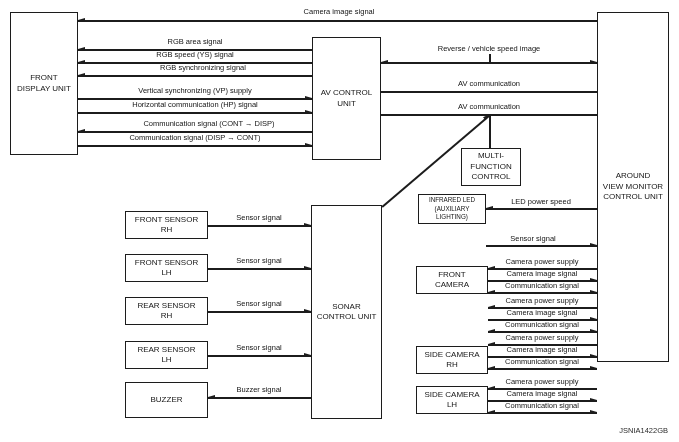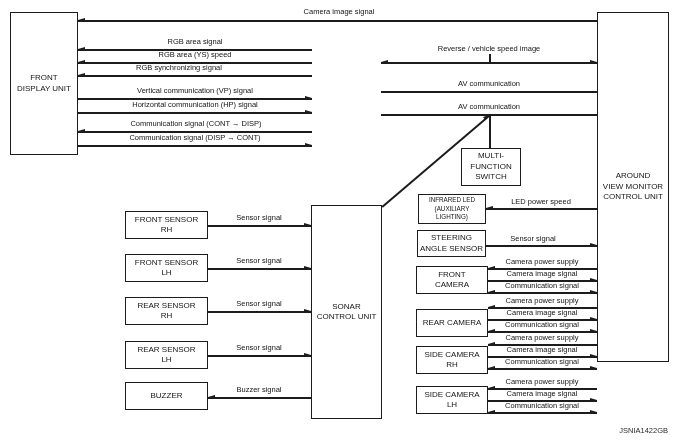--- a/index.html
+++ b/index.html
@@ -36,37 +36,37 @@
   <div class="hl" style="left:78px;top:20px;width:519px"></div>
   <i class="ah ah-l" style="left:78px;top:18px"></i>
   <div class="lbl" style="left:339px;top:7px">Camera image signal</div>
 
   <div class="hl" style="left:78px;top:49px;width:234px"></div>
   <i class="ah ah-l" style="left:78px;top:47px"></i>
   <div class="lbl" style="left:195px;top:37px">RGB area signal</div>
 
   <div class="hl" style="left:78px;top:62px;width:234px"></div>
   <i class="ah ah-l" style="left:78px;top:60px"></i>
-  <div class="lbl" style="left:195px;top:50px">RGB area (YS) speed</div>
+  <div class="lbl" style="left:195px;top:50px">RGB speed (YS) signal</div>
 
   <div class="hl" style="left:78px;top:75px;width:234px"></div>
   <i class="ah ah-l" style="left:78px;top:73px"></i>
-  <div class="lbl" style="left:179px;top:63px">RGB synchronizing signal</div>
+  <div class="lbl" style="left:203px;top:63px">RGB synchronizing signal</div>
 
   <div class="hl" style="left:78px;top:98px;width:234px"></div>
   <i class="ah ah-r" style="left:304.5px;top:96px"></i>
-  <div class="lbl" style="left:195px;top:86px">Vertical communication (VP) signal</div>
+  <div class="lbl" style="left:195px;top:86px">Vertical synchronizing (VP) supply</div>
 
   <div class="hl" style="left:78px;top:112px;width:234px"></div>
   <i class="ah ah-r" style="left:304.5px;top:110px"></i>
   <div class="lbl" style="left:195px;top:100px">Horizontal communication (HP) signal</div>
 
   <div class="hl" style="left:78px;top:131px;width:234px"></div>
   <i class="ah ah-l" style="left:78px;top:129px"></i>
-  <div class="lbl" style="left:196px;top:119px">Communication signal (CONT → DISP)</div>
+  <div class="lbl" style="left:209px;top:119px">Communication signal (CONT → DISP)</div>
 
   <div class="hl" style="left:78px;top:145px;width:234px"></div>
   <i class="ah ah-r" style="left:304.5px;top:143px"></i>
   <div class="lbl" style="left:195px;top:133px">Communication signal (DISP → CONT)</div>
 
   <div class="hl" style="left:381px;top:62px;width:216px"></div>
   <i class="ah ah-l" style="left:381px;top:60px"></i>
   <i class="ah ah-r" style="left:589.5px;top:60px"></i>
   <div class="vl" style="left:489px;top:54px;height:8px"></div>
   <div class="lbl" style="left:489px;top:44px">Reverse / vehicle speed image</div>
@@ -158,45 +158,44 @@
   <i class="ah ah-r" style="left:589.5px;top:398px"></i>
   <div class="lbl" style="left:542px;top:389px">Camera image signal</div>
 
   <div class="hl" style="left:488px;top:412px;width:109px"></div>
   <i class="ah ah-l" style="left:488px;top:410px"></i>
   <i class="ah ah-r" style="left:589.5px;top:410px"></i>
   <div class="lbl" style="left:542px;top:401px">Communication signal</div>
 
   <div class="box" style="left:10px;top:12px;width:68px;height:143px">FRONT
 DISPLAY UNIT</div>
+  <div class="box" style="left:312px;top:37px;width:69px;height:123px">AV CONTROL
+UNIT</div>
   <div class="box" style="left:311px;top:205px;width:71px;height:214px">SONAR
 CONTROL UNIT</div>
   <div class="box" style="left:597px;top:12px;width:72px;height:350px">AROUND
 VIEW MONITOR
 CONTROL UNIT</div>
   <div class="box" style="left:461px;top:148px;width:60px;height:38px">MULTI-
 FUNCTION
-SWITCH</div>
+CONTROL</div>
   <div class="box small" style="left:418px;top:194px;width:68px;height:30px">INFRARED LED
 (AUXILIARY
 LIGHTING)</div>
-  <div class="box" style="left:417px;top:230px;width:69px;height:27px">STEERING
-ANGLE SENSOR</div>
   <div class="box" style="left:416px;top:266px;width:72px;height:28px">FRONT
 CAMERA</div>
-  <div class="box" style="left:416px;top:309px;width:72px;height:28px">REAR CAMERA</div>
   <div class="box" style="left:416px;top:346px;width:72px;height:28px">SIDE CAMERA
 RH</div>
   <div class="box" style="left:416px;top:386px;width:72px;height:28px">SIDE CAMERA
 LH</div>
   <div class="box" style="left:125px;top:211px;width:83px;height:28px">FRONT SENSOR
 RH</div>
   <div class="box" style="left:125px;top:254px;width:83px;height:28px">FRONT SENSOR
 LH</div>
   <div class="box" style="left:125px;top:297px;width:83px;height:28px">REAR SENSOR
 RH</div>
   <div class="box" style="left:125px;top:341px;width:83px;height:28px">REAR SENSOR
 LH</div>
-  <div class="box" style="left:125px;top:382px;width:83px;height:28px">BUZZER</div>
+  <div class="box" style="left:125px;top:382px;width:83px;height:36px">BUZZER</div>
 
   <div class="watermark" style="right:11px;top:426px">JSNIA1422GB</div>
 
 </div>
 
 </body></html>

